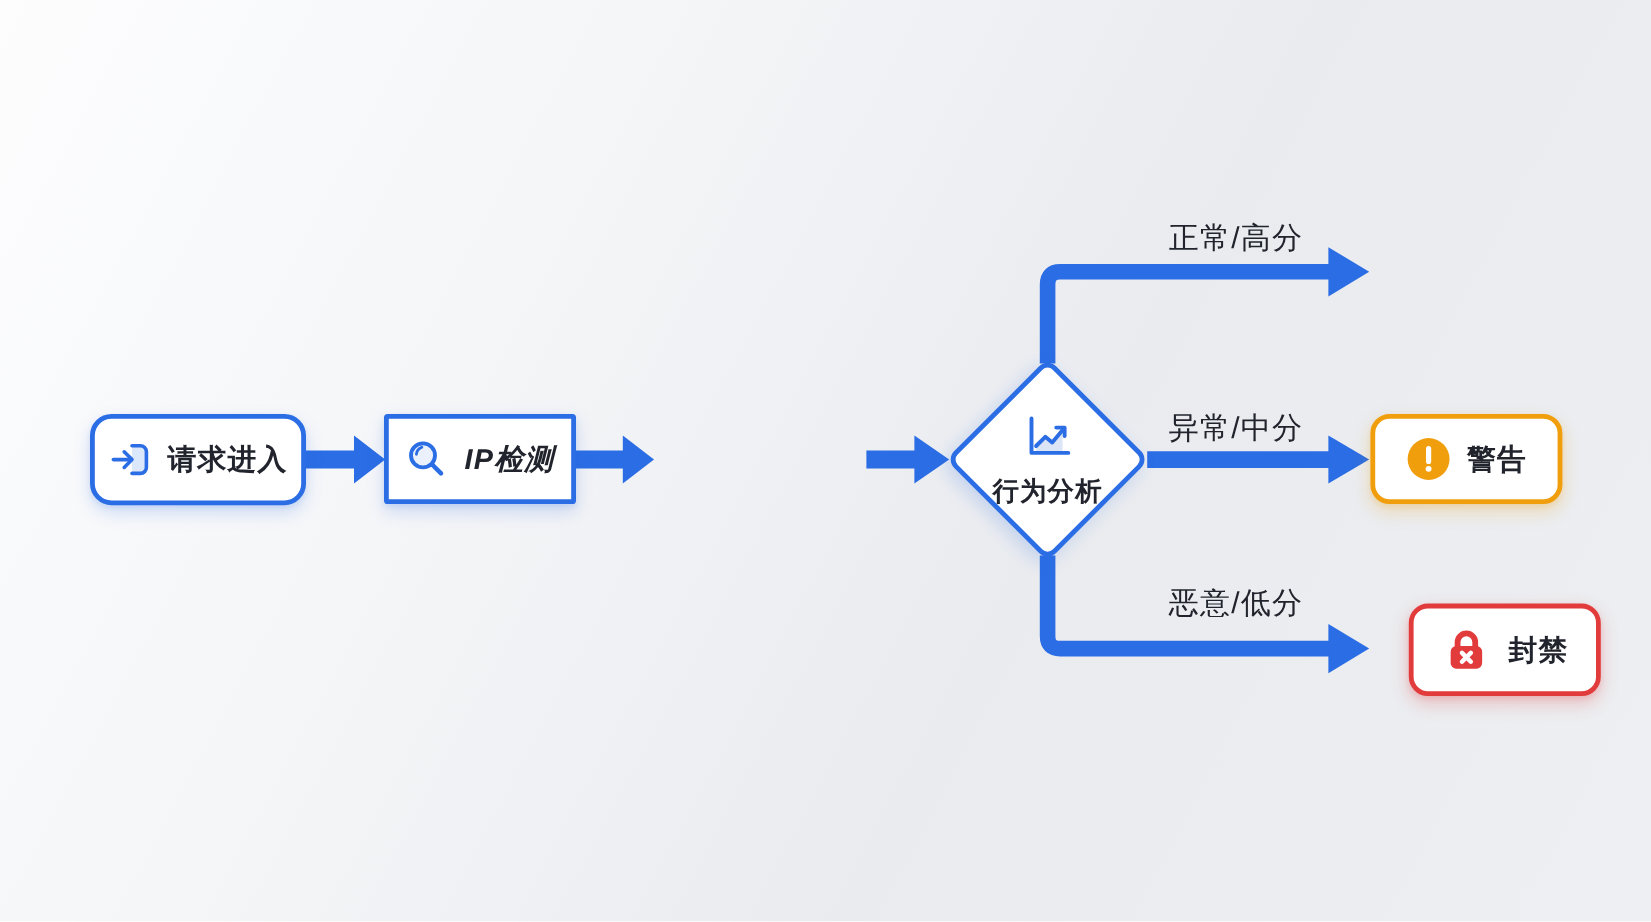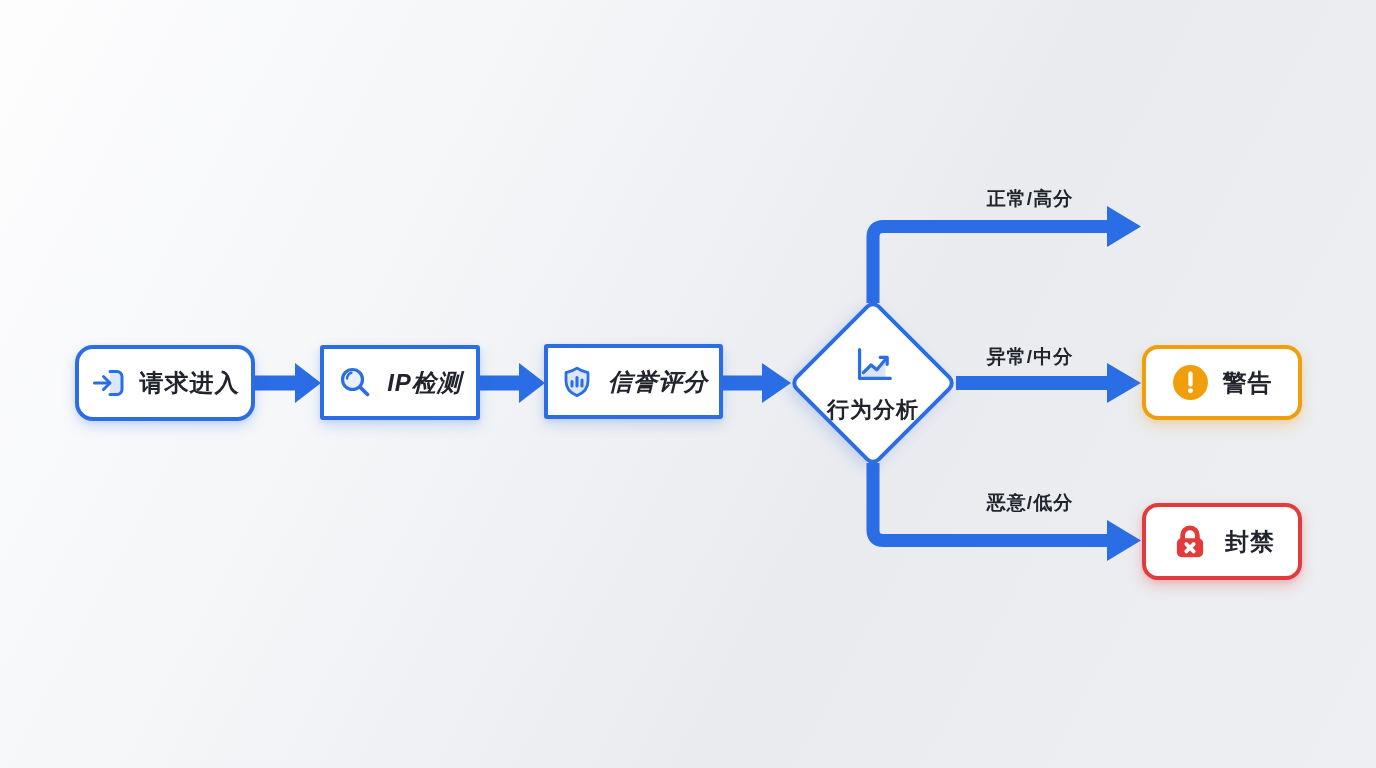--- a/index.html
+++ b/index.html
@@ -58,28 +58,28 @@
     display:flex;flex-direction:column;align-items:center;justify-content:center;
     gap:3px;
   }
   .diamond-inner .nlabel{
     font-size:22px;font-weight:600;letter-spacing:1px;white-space:nowrap;color:var(--text);
   }
 
   .branch-label{
     position:absolute;
     transform:translateX(-50%);
-    font-size:19px;font-weight:700;letter-spacing:1px;
+    font-size:25px;font-weight:400;letter-spacing:1px;
     color:var(--text);white-space:nowrap;line-height:30px;
   }
 
   .outcome{border-radius:16px;gap:14px;}
   .outcome-pass{border-color:var(--green);box-shadow:0 6px 14px rgba(20,165,111,.25),0 2px 4px rgba(20,165,111,.12);}
   .outcome-warn{border-color:var(--orange);box-shadow:0 6px 14px rgba(240,158,12,.25),0 2px 4px rgba(240,158,12,.12);}
-  .outcome-ban{border-color:var(--red);box-shadow:0 6px 14px rgba(226,59,59,.25),0 2px 4px rgba(226,59,59,.12);}
+  .outcome-ban{border-color:var(--red);box-shadow:0 6px 14px rgba(226,59,59,.25),0 2px 4px rgba(226,59,59,.12);margin-left:32px;}
 </style>
 </head>
 <body>
 
 <div class="stage">
 
   <svg class="connectors" viewBox="0 0 1376 768" aria-hidden="true">
     <g>
       <path class="shaft" d="M254 383 H297" stroke-width="15"></path>
       <polygon class="head" points="295,363 295,403 321,383"></polygon>
@@ -121,31 +121,20 @@
     <span class="nicon">
       <svg viewBox="0 0 36 36" width="36" height="36">
         <circle cx="14.5" cy="14.5" r="10" fill="rgba(222,234,251,0.65)" stroke="var(--blue)" stroke-width="3.2"></circle>
         <path d="M9 13.5 A7 7 0 0 1 13.5 7.7" stroke="var(--blue)" stroke-width="2.4" stroke-linecap="round" fill="none"></path>
         <path d="M22.3 22.3 L29.5 29.5" stroke="var(--blue)" stroke-width="3.8" stroke-linecap="round" fill="none"></path>
       </svg>
     </span>
     <span class="nlabel">IP检测</span>
   </div>
 
-  <div class="node sharp" style="left:544px;top:344px;width:179px;height:75px">
-    <span class="nicon">
-      <svg viewBox="0 0 36 36" width="36" height="36">
-        <path d="M18 4.2 C21 6.3 25 7.8 29 8.7 V17 c0 7 -4.6 12.1 -11 14.6 C11.6 29.1 7 24 7 17 V8.7 C11 7.8 15 6.3 18 4.2 Z" fill="var(--blue-light)" stroke="var(--blue)" stroke-width="2.8" stroke-linejoin="round"></path>
-        <path d="M13 17.5 V22" stroke="var(--blue)" stroke-width="3" stroke-linecap="round"></path>
-        <path d="M18 13.5 V22" stroke="var(--blue)" stroke-width="3" stroke-linecap="round"></path>
-        <path d="M23 16 V22" stroke="var(--blue)" stroke-width="3" stroke-linecap="round"></path>
-      </svg>
-    </span>
-    <span class="nlabel">信誉评分</span>
-  </div>
 
   <div class="diamond">
     <div class="diamond-inner">
       <span class="nicon">
         <svg viewBox="0 0 48 48" width="46" height="46">
           <polygon points="14,32 22,24 28,29 37,18 37,38 14,38" fill="#d6e1f4" opacity="0.85"></polygon>
           <path d="M10 8 V38 H42" stroke="var(--blue)" stroke-width="3.4" fill="none" stroke-linecap="round" stroke-linejoin="round"></path>
           <path d="M14 32 L22 24 L28 29 L38 17" stroke="var(--blue)" stroke-width="3.4" fill="none" stroke-linecap="round" stroke-linejoin="round"></path>
           <path d="M31.5 16 H38.8 V23.3" stroke="var(--blue)" stroke-width="3.4" fill="none" stroke-linecap="round" stroke-linejoin="round"></path>
         </svg>

